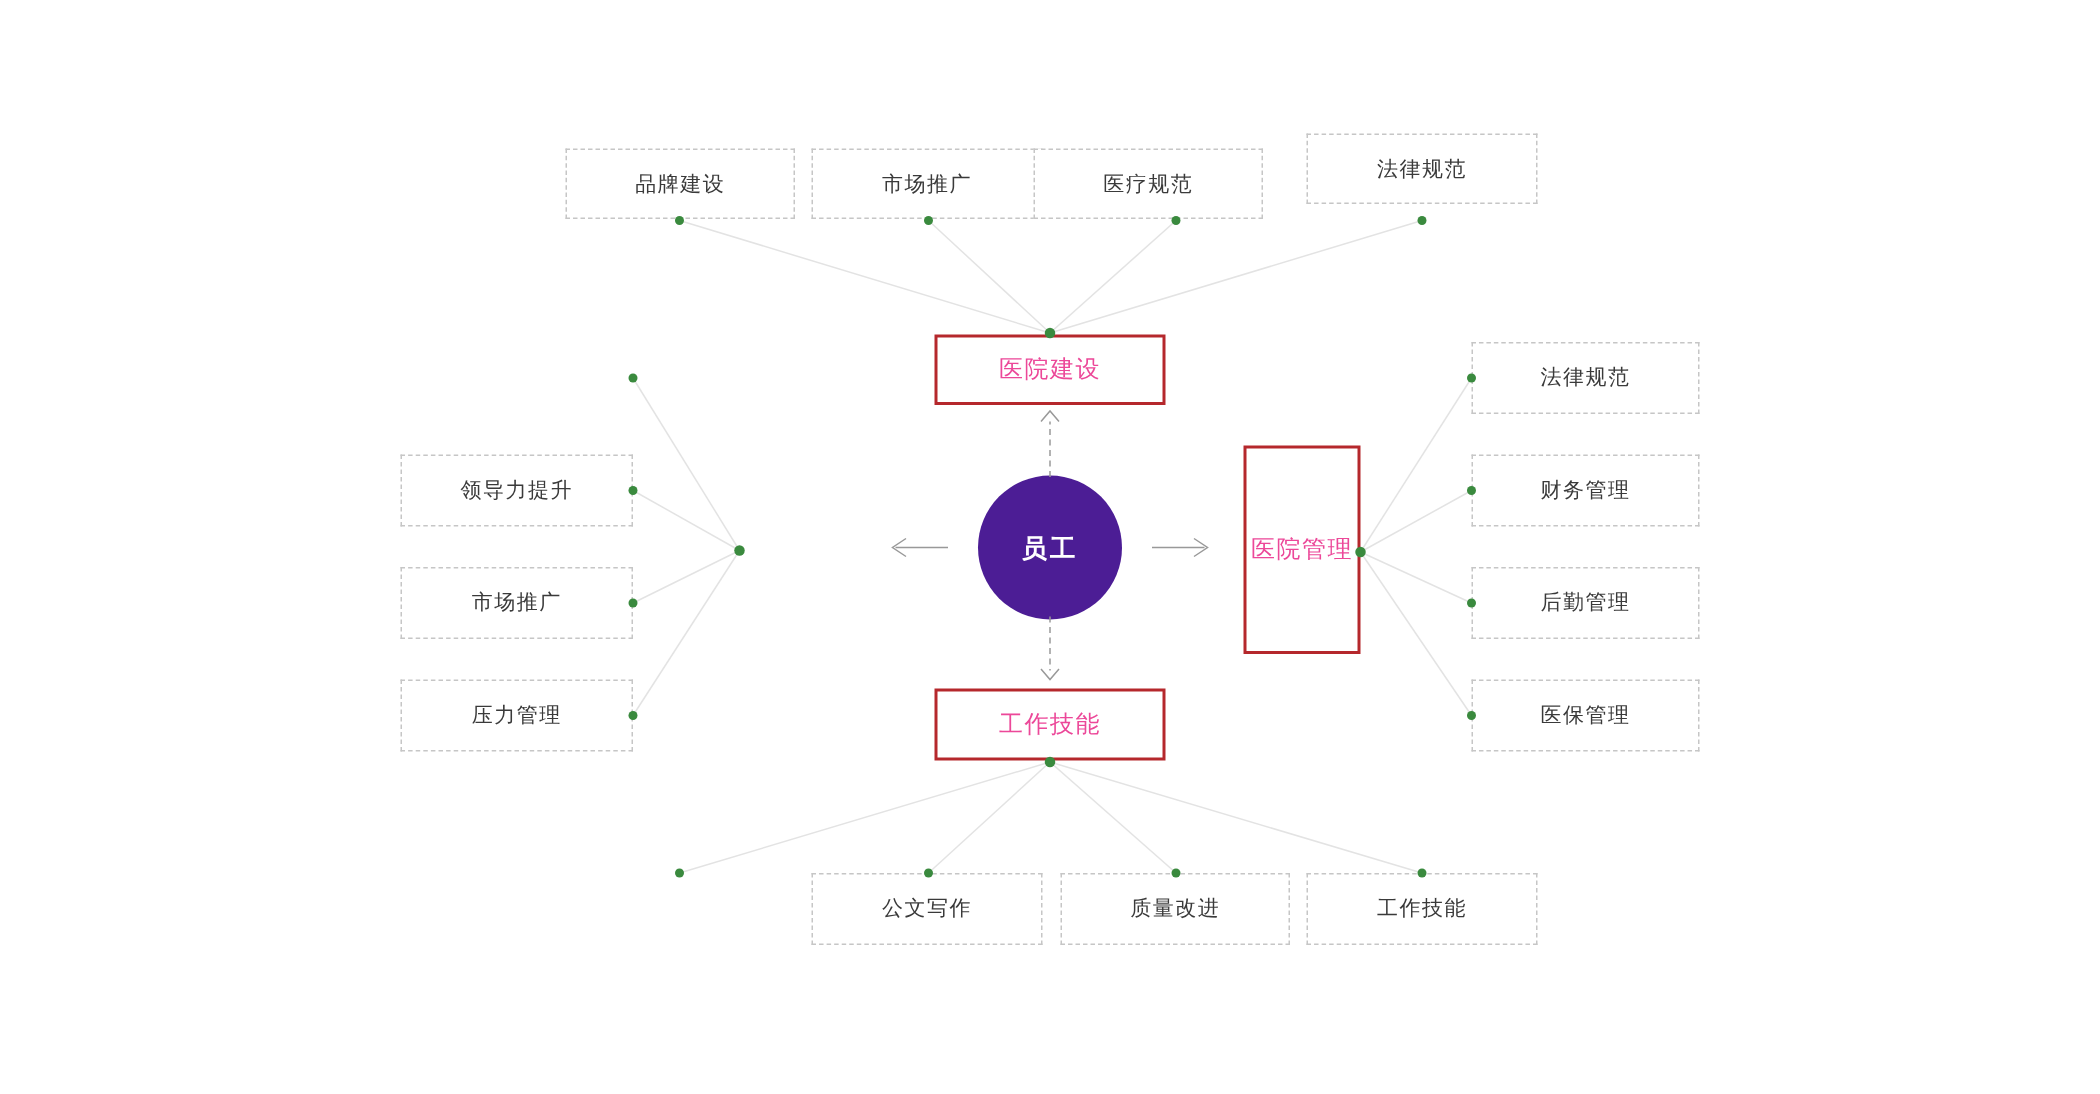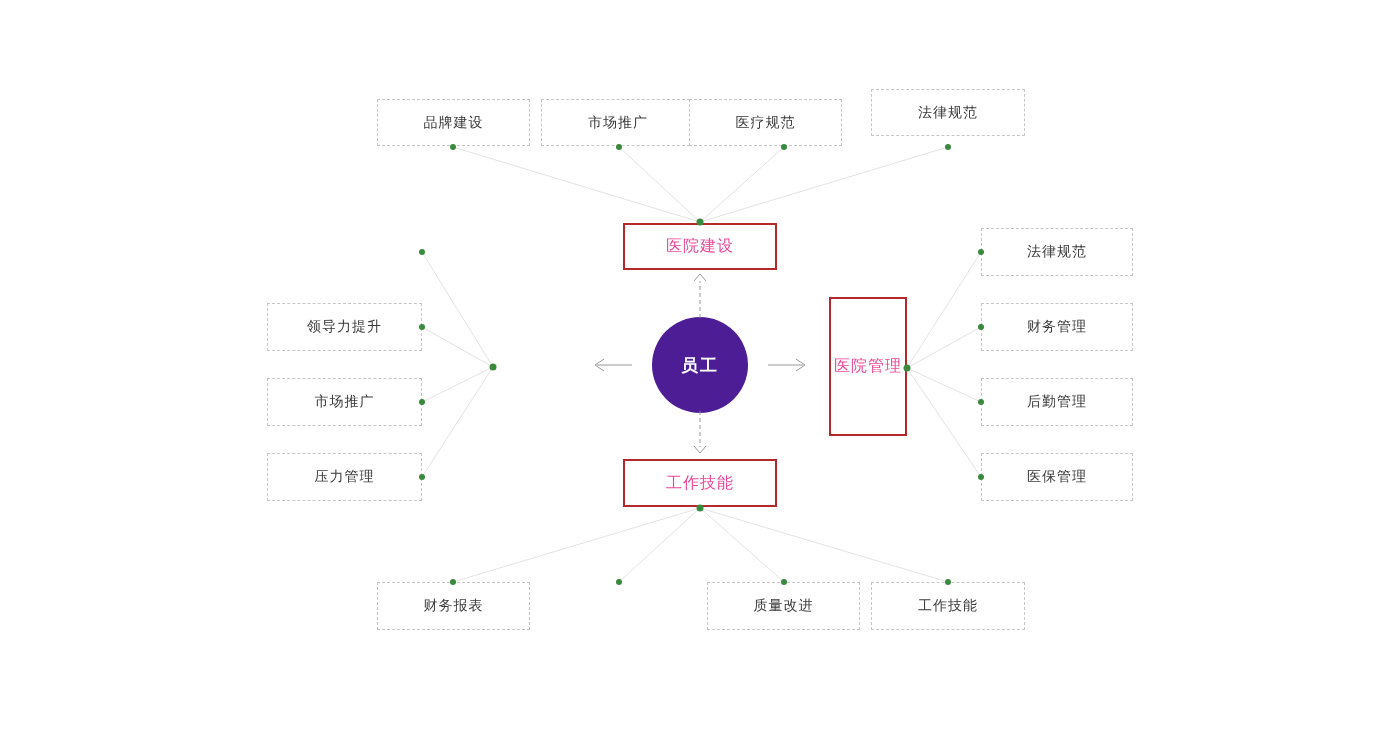--- a/index.html
+++ b/index.html
@@ -67,21 +67,21 @@
 
   <div class="leaf" style="left:267px;top:303px;width:155px;height:48px">领导力提升</div>
   <div class="leaf" style="left:267px;top:378px;width:155px;height:48px">市场推广</div>
   <div class="leaf" style="left:267px;top:453px;width:155px;height:48px">压力管理</div>
 
   <div class="leaf" style="left:981px;top:228px;width:152px;height:48px">法律规范</div>
   <div class="leaf" style="left:981px;top:303px;width:152px;height:48px">财务管理</div>
   <div class="leaf" style="left:981px;top:378px;width:152px;height:48px">后勤管理</div>
   <div class="leaf" style="left:981px;top:453px;width:152px;height:48px">医保管理</div>
 
-  <div class="leaf" style="left:377px;top:582px;width:153px;height:48px">财务报表</div>
+  <div class="leaf" style="left:541px;top:582px;width:154px;height:48px">公文写作</div>
   <div class="leaf" style="left:707px;top:582px;width:153px;height:48px">质量改进</div>
   <div class="leaf" style="left:871px;top:582px;width:154px;height:48px">工作技能</div>
 
   <div class="hub" style="left:623px;top:223px;width:154px;height:47px">医院建设</div>
   <div class="hub" style="left:829px;top:297px;width:78px;height:139px">医院管理</div>
   <div class="hub" style="left:623px;top:459px;width:154px;height:48px">工作技能</div>
 
   <div class="center-circle">员工</div>
 
   <svg id="dots-layer" class="layer" width="1400" height="729">

